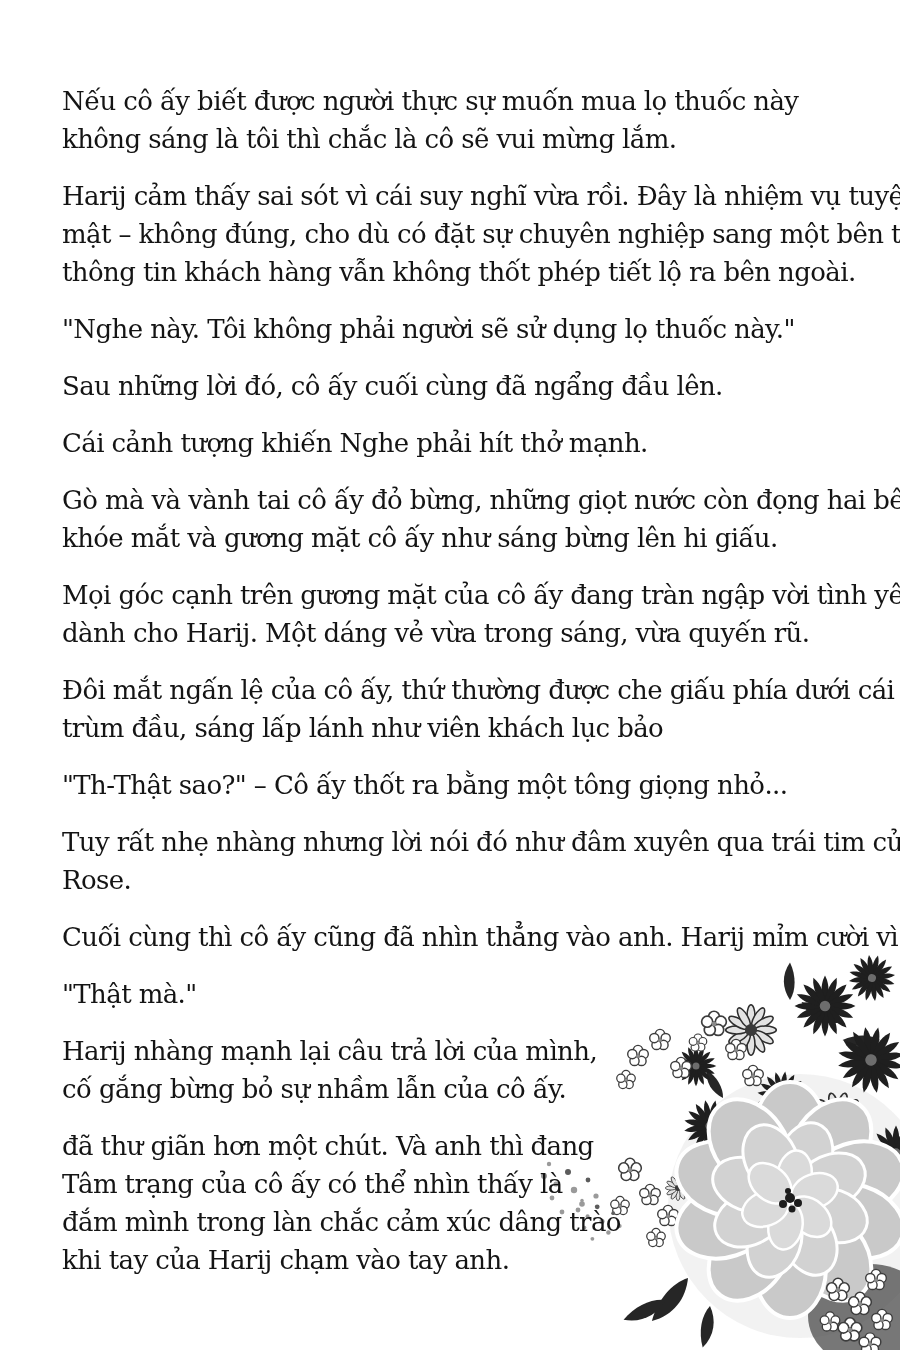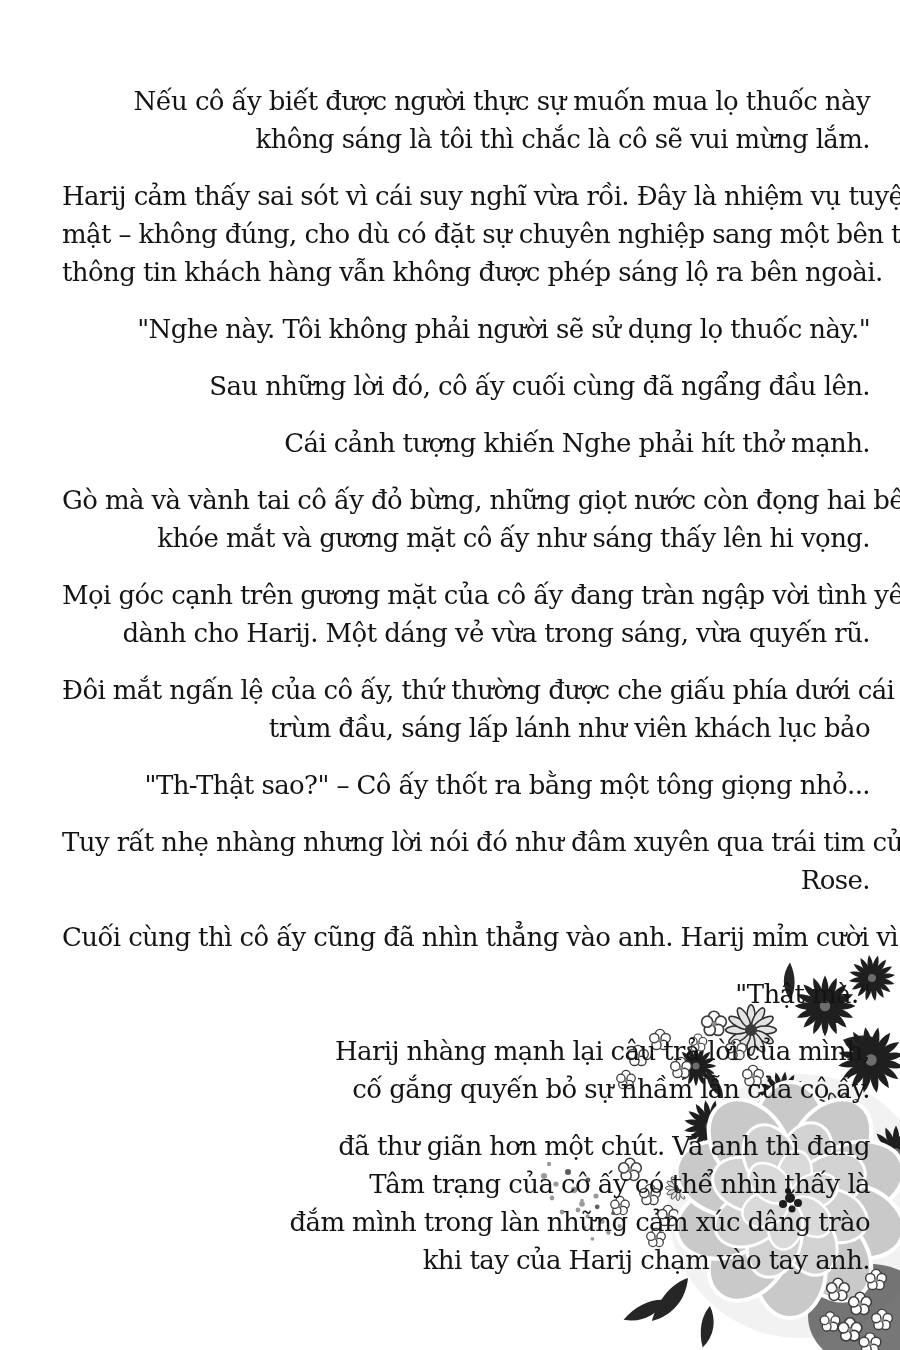--- a/index.html
+++ b/index.html
@@ -11,21 +11,20 @@
     font-family:"DejaVu Serif","Liberation Serif",serif;
   }
   .text-block{
     position:absolute;
     left:62px;top:82px;right:30px;
     color:#141414;
     font-size:26px;
     line-height:38px;
     letter-spacing:-0.6px;
     z-index:2;
-    text-align:right;
   }
   .para{margin:0 0 19px 0;}
   .line{display:block;white-space:nowrap;}
   .floral{
     position:absolute;
     right:0;bottom:0;
     width:362px;height:402px;
     z-index:1;
     pointer-events:none;
   }
@@ -36,34 +35,34 @@
 <div class="page">
 
   <div class="text-block">
     <p class="para">
       <span class="line">Nếu cô ấy biết được người thực sự muốn mua lọ thuốc này</span>
       <span class="line">không sáng là tôi thì chắc là cô sẽ vui mừng lắm.</span>
     </p>
     <p class="para">
       <span class="line">Harij cảm thấy sai sót vì cái suy nghĩ vừa rồi. Đây là nhiệm vụ tuyệt</span>
       <span class="line">mật – không đúng, cho dù có đặt sự chuyên nghiệp sang một bên thì</span>
-      <span class="line">thông tin khách hàng vẫn không được phép sáng lộ ra bên ngoài.</span>
+      <span class="line">thông tin khách hàng vẫn không thốt phép tiết lộ ra bên ngoài.</span>
     </p>
     <p class="para">
       <span class="line">"Nghe này. Tôi không phải người sẽ sử dụng lọ thuốc này."</span>
     </p>
     <p class="para">
       <span class="line">Sau những lời đó, cô ấy cuối cùng đã ngẩng đầu lên.</span>
     </p>
     <p class="para">
       <span class="line">Cái cảnh tượng khiến Nghe phải hít thở mạnh.</span>
     </p>
     <p class="para">
       <span class="line">Gò mà và vành tai cô ấy đỏ bừng, những giọt nước còn đọng hai bên</span>
-      <span class="line">khóe mắt và gương mặt cô ấy như sáng thấy lên hi vọng.</span>
+      <span class="line">khóe mắt và gương mặt cô ấy như sáng bừng lên hi giấu.</span>
     </p>
     <p class="para">
       <span class="line">Mọi góc cạnh trên gương mặt của cô ấy đang tràn ngập vời tình yêu</span>
       <span class="line">dành cho Harij. Một dáng vẻ vừa trong sáng, vừa quyến rũ.</span>
     </p>
     <p class="para">
       <span class="line">Đôi mắt ngấn lệ của cô ấy, thứ thường được che giấu phía dưới cái mũ</span>
       <span class="line">trùm đầu, sáng lấp lánh như viên khách lục bảo</span>
     </p>
     <p class="para">
@@ -74,26 +73,26 @@
       <span class="line">Rose.</span>
     </p>
     <p class="para">
       <span class="line">Cuối cùng thì cô ấy cũng đã nhìn thẳng vào anh. Harij mỉm cười vì cô</span>
     </p>
     <p class="para">
       <span class="line">"Thật mà."</span>
     </p>
     <p class="para">
       <span class="line">Harij nhàng mạnh lại câu trả lời của mình,</span>
-      <span class="line">cố gắng quyến bỏ sự nhầm lẫn của cô ấy.</span>
+      <span class="line">cố gắng bừng bỏ sự nhầm lẫn của cô ấy.</span>
     </p>
     <p class="para">
       <span class="line">đã thư giãn hơn một chút. Và anh thì đang</span>
       <span class="line">Tâm trạng của cô ấy có thể nhìn thấy là</span>
-      <span class="line">đắm mình trong làn những cảm xúc dâng trào</span>
+      <span class="line">đắm mình trong làn chắc cảm xúc dâng trào</span>
       <span class="line">khi tay của Harij chạm vào tay anh.</span>
     </p>
   </div>
 
   <svg class="floral" viewBox="0 0 362 402" xmlns="http://www.w3.org/2000/svg" aria-hidden="true">
     <defs>
       <g id="plum">
         <g fill="#ffffff" stroke="#3d3d3d" stroke-width="1.4">
           <circle cx="0" cy="-6" r="4.6"></circle>
           <circle cx="5.7" cy="-1.9" r="4.6"></circle>

